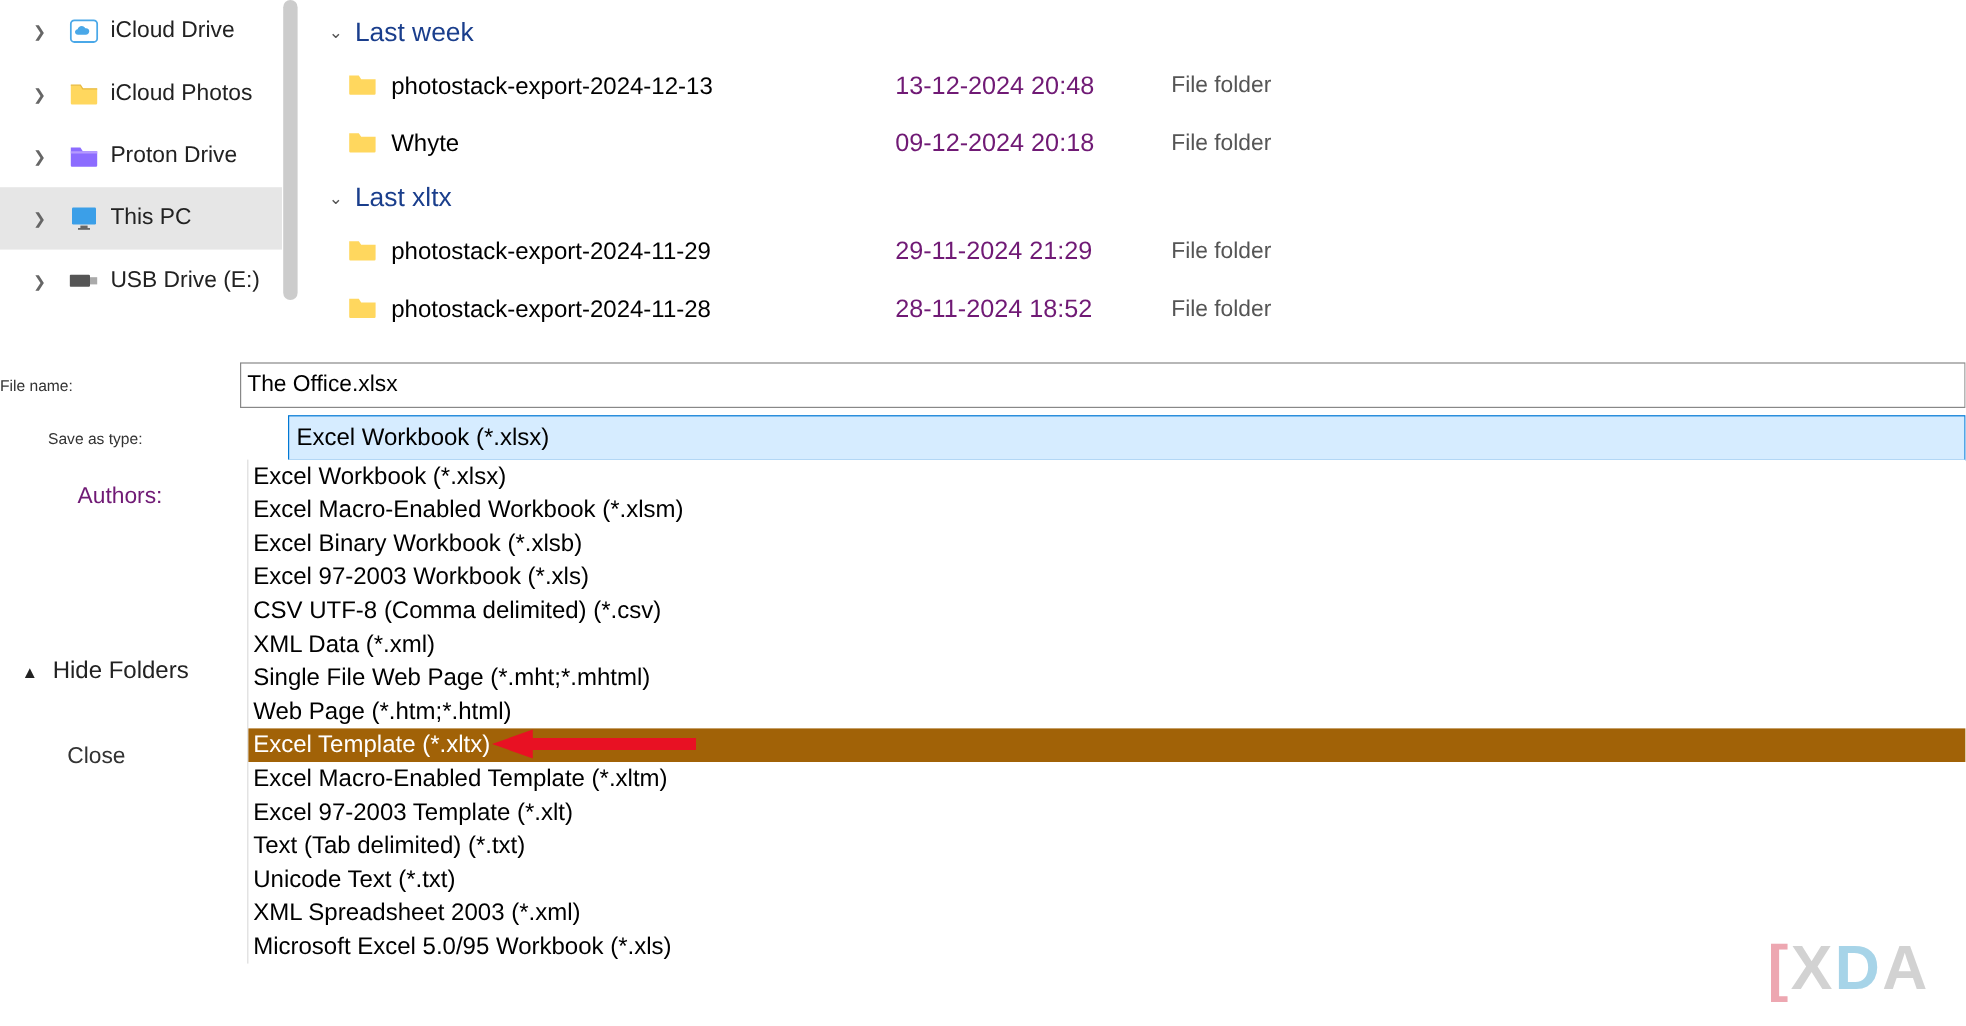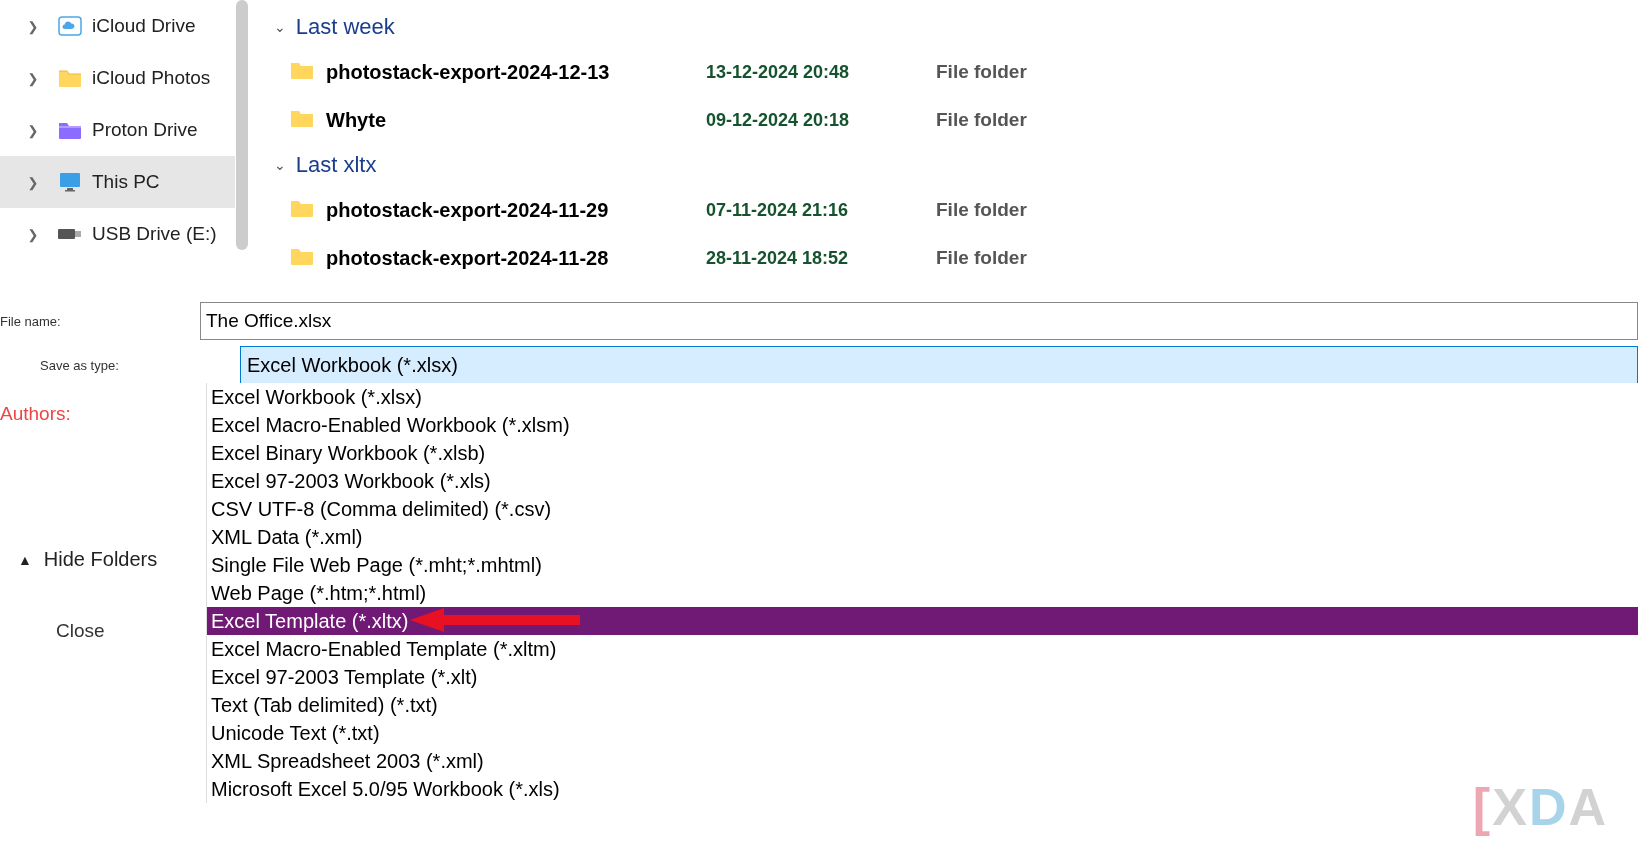--- a/index.html
+++ b/index.html
@@ -14,39 +14,39 @@
 .chevron { width: 10px; height: 10px; display: inline-flex; align-items: center; justify-content: center; color: #666; font-size: 13px; margin-right: 20px; }
 .nav-icon { width: 24px; height: 24px; margin-right: 10px; display: inline-flex; align-items: center; justify-content: center; }
 .nav-label { font-size: 19px; color: #222; }
 
 .scrollbar { position: absolute; top: 0; left: 236px; width: 12px; height: 250px; background: #ccc; border-radius: 6px; }
 
 
 .file-area { position: absolute; top: 0; left: 260px; right: 0; height: 300px; padding-top: 6px; }
 .group-header { display: flex; align-items: center; padding: 8px 0 8px 14px; color: #1a3e8c; font-size: 22px; }
 .group-header .exp { margin-right: 10px; color: #555; font-size: 14px; transform: rotate(0deg); }
-.file-row { display: flex; align-items: center; height: 48px; padding-left: 30px; font-weight: bold; }
+.file-row { display: flex; align-items: center; height: 48px; padding-left: 30px; }
 .folder-icon { width: 24px; height: 20px; margin-right: 12px; }
 .file-name { width: 380px; font-size: 20px; color: #000; }
-.file-date { width: 230px; font-size: 18px; color: #14532d; }
+.file-date { width: 230px; font-size: 21px; color: #701a75; margin-left: 40px; }
 .file-type { font-size: 19px; color: #555; }
 
 
 .form-area { position: absolute; top: 302px; left: 0; right: 0; }
 .form-row { display: flex; align-items: center; margin-bottom: 6px; }
 .form-label { width: 200px; font-size: 13px; color: #333; padding-right: 6px; }
 .form-input { flex: 1; height: 38px; border: 1px solid #888; padding: 0 5px; font-size: 19px; }
 .type-select { flex: 1; height: 38px; border: 1px solid #0078d4; background: #d6ecff; padding: 0 6px; font-size: 20px; display: flex; align-items: center; }
 
 
 .dropdown { position: absolute; top: 383px; left: 206px; right: 0; background: #fff; border-left: 1px solid #ddd; }
 .dropdown-item { height: 28px; padding-left: 4px; font-size: 20px; color: #000; display: flex; align-items: center; cursor: pointer; }
-.dropdown-item.highlighted { background: #701a75; color: #fff; }
-
-.authors-label { position: absolute; top: 403px; left: 0; width: 200px; text-align: left; font-size: 19px; color: #ef4444; }
+.dropdown-item.highlighted { background: #a16207; color: #fff; }
+
+.authors-label { position: absolute; top: 403px; left: 0; width: 200px; text-align: center; font-size: 19px; color: #701a75; }
 
 .hide-folders { position: absolute; top: 548px; left: 18px; display: flex; align-items: center; font-size: 20px; color: #222; cursor: pointer; }
 .hide-folders .up { margin-right: 12px; font-size: 14px; }
 
 .close-btn { position: absolute; top: 620px; left: 56px; font-size: 19px; color: #333; cursor: pointer; }
 
 
 .arrow-annot { position: absolute; top: 606px; left: 410px; width: 170px; height: 28px; pointer-events: none; }
 
 
@@ -138,21 +138,21 @@
       </div>
       <div class="group-header">
         <span class="exp">⌄</span>
         <span>Last xltx</span>
       </div>
       <div class="file-row">
         <span><svg class="folder-icon" width="24" height="20" viewBox="0 0 24 20">
             <path d="M1 3h8l2 3h12v12a1 1 0 0 1-1 1H2a1 1 0 0 1-1-1V3z" fill="#ffd75e"></path>
           </svg></span>
         <span class="file-name">photostack-export-2024-11-29</span>
-        <span class="file-date">07-11-2024 21:16</span>
+        <span class="file-date">29-11-2024 21:29</span>
         <span class="file-type">File folder</span>
       </div>
       <div class="file-row">
         <span><svg class="folder-icon" width="24" height="20" viewBox="0 0 24 20">
             <path d="M1 3h8l2 3h12v12a1 1 0 0 1-1 1H2a1 1 0 0 1-1-1V3z" fill="#ffd75e"></path>
           </svg></span>
         <span class="file-name">photostack-export-2024-11-28</span>
         <span class="file-date">28-11-2024 18:52</span>
         <span class="file-type">File folder</span>
       </div>

